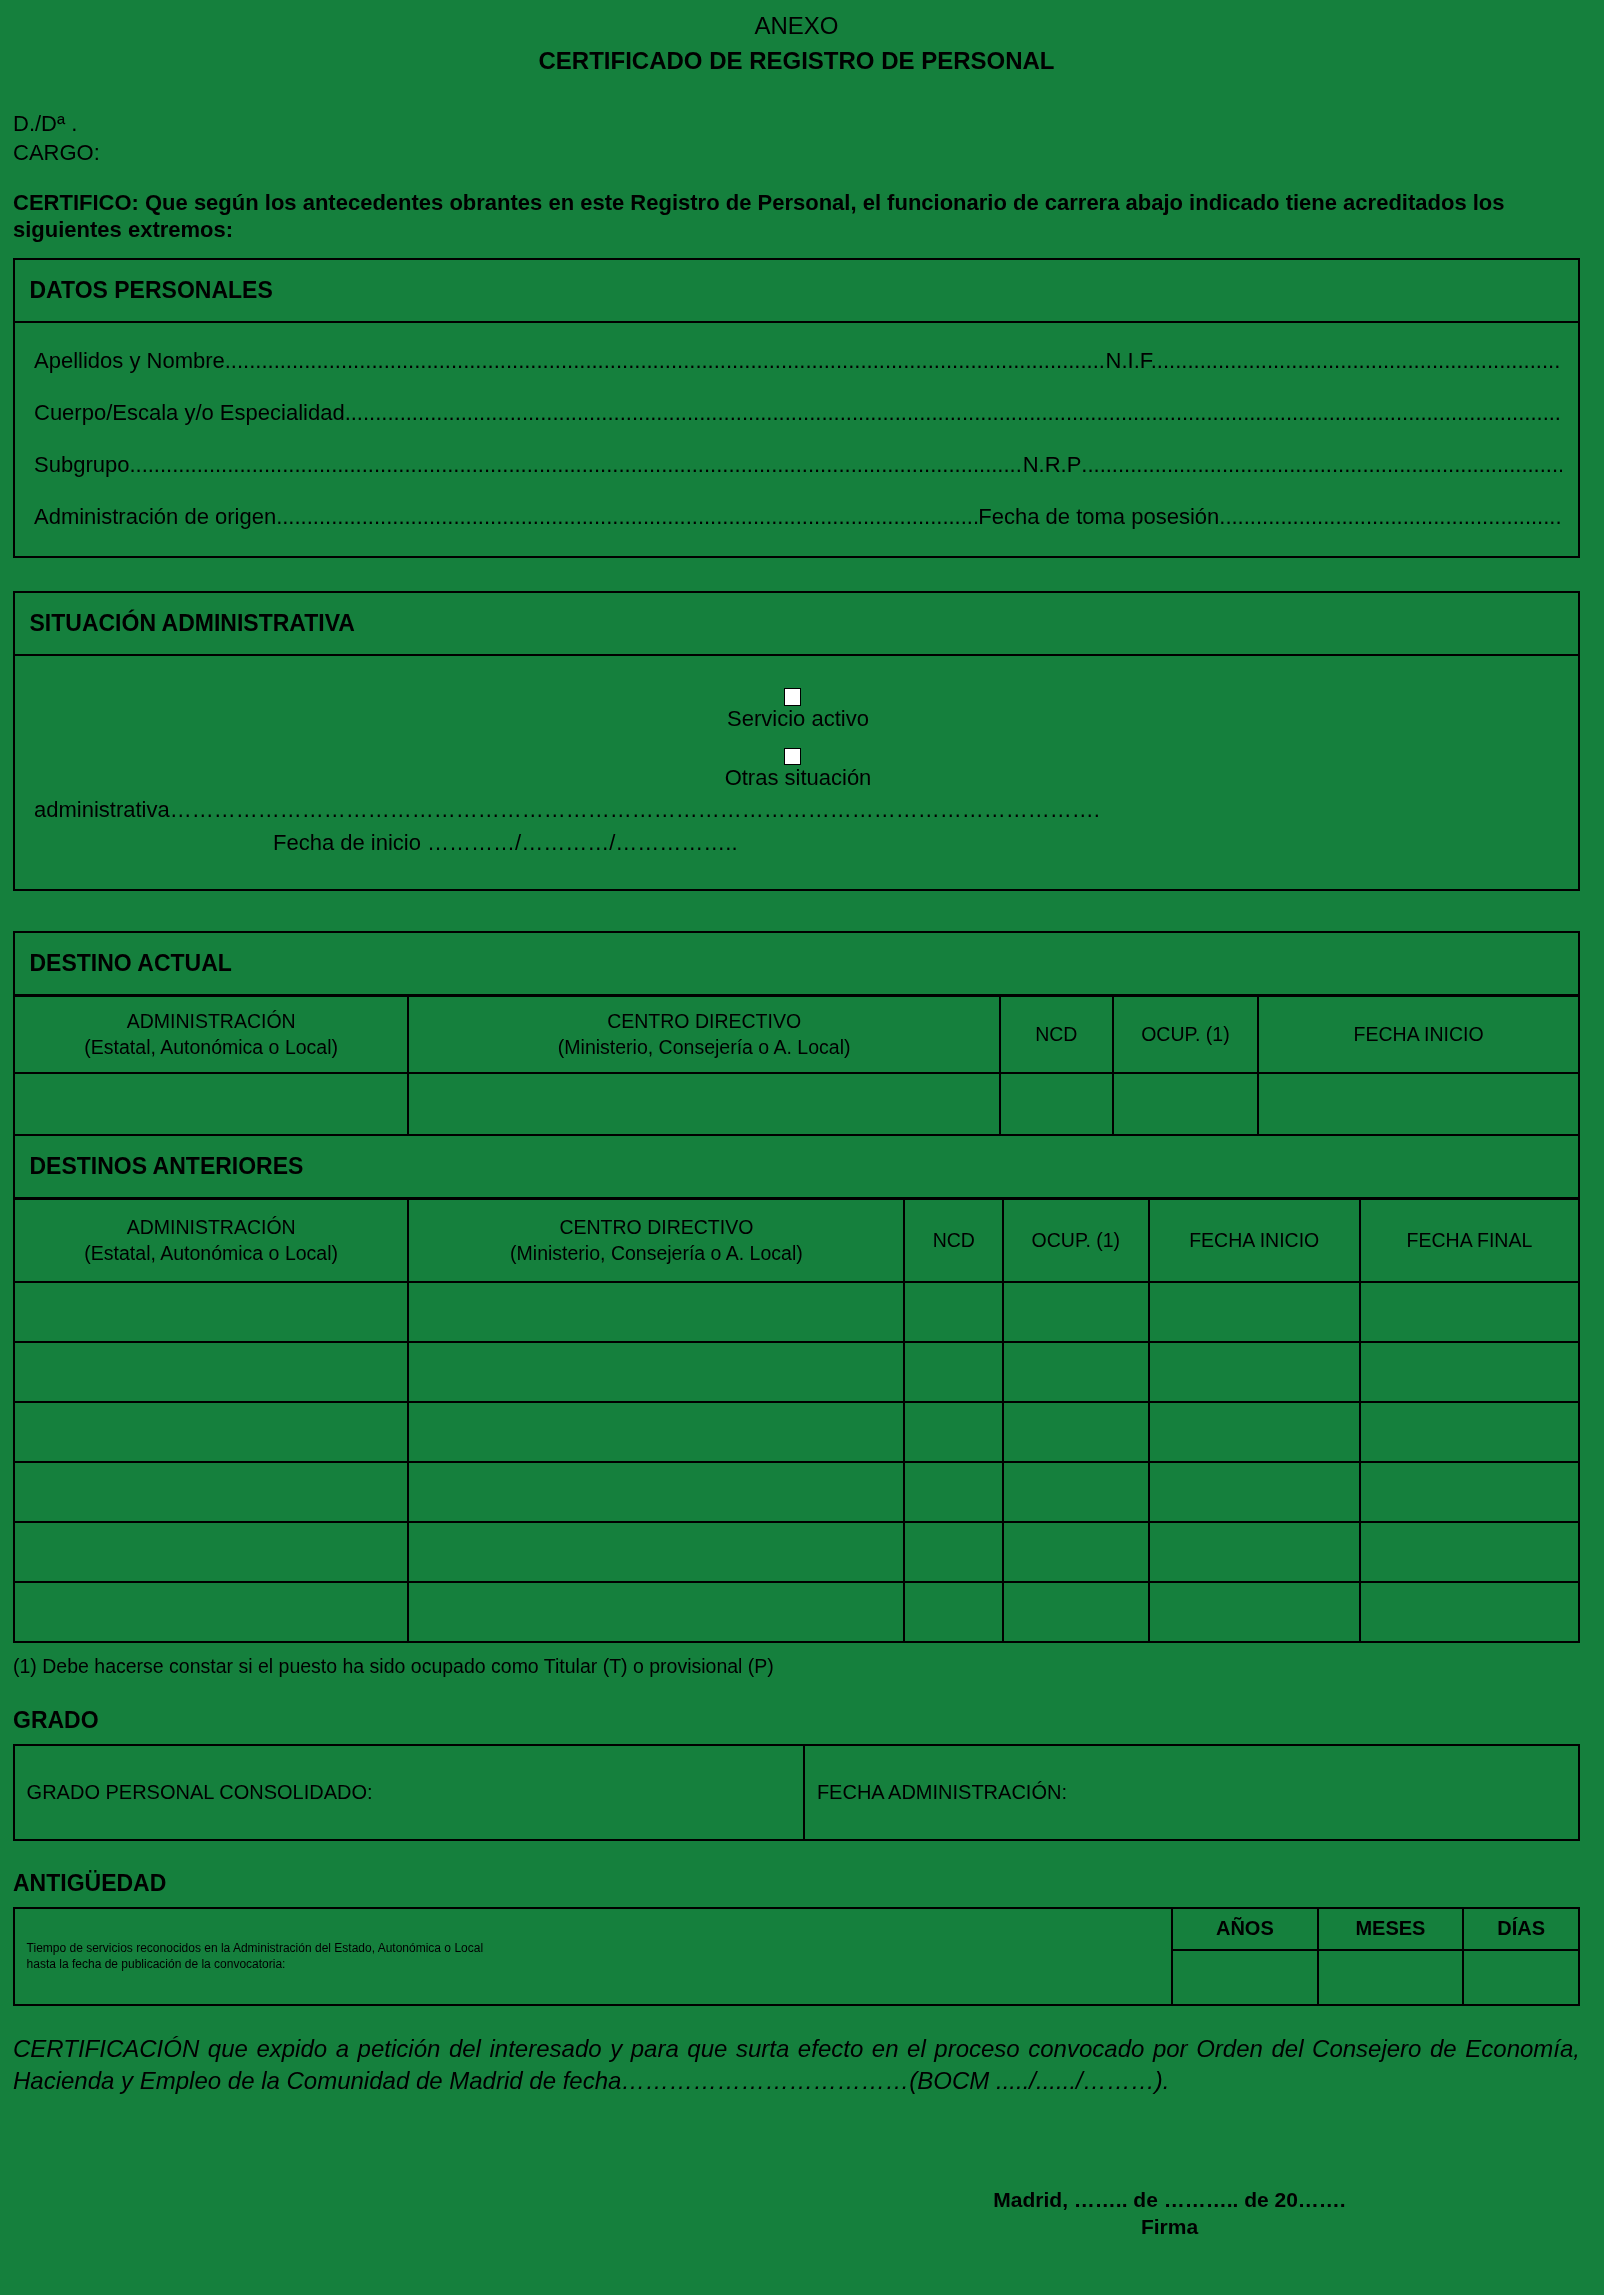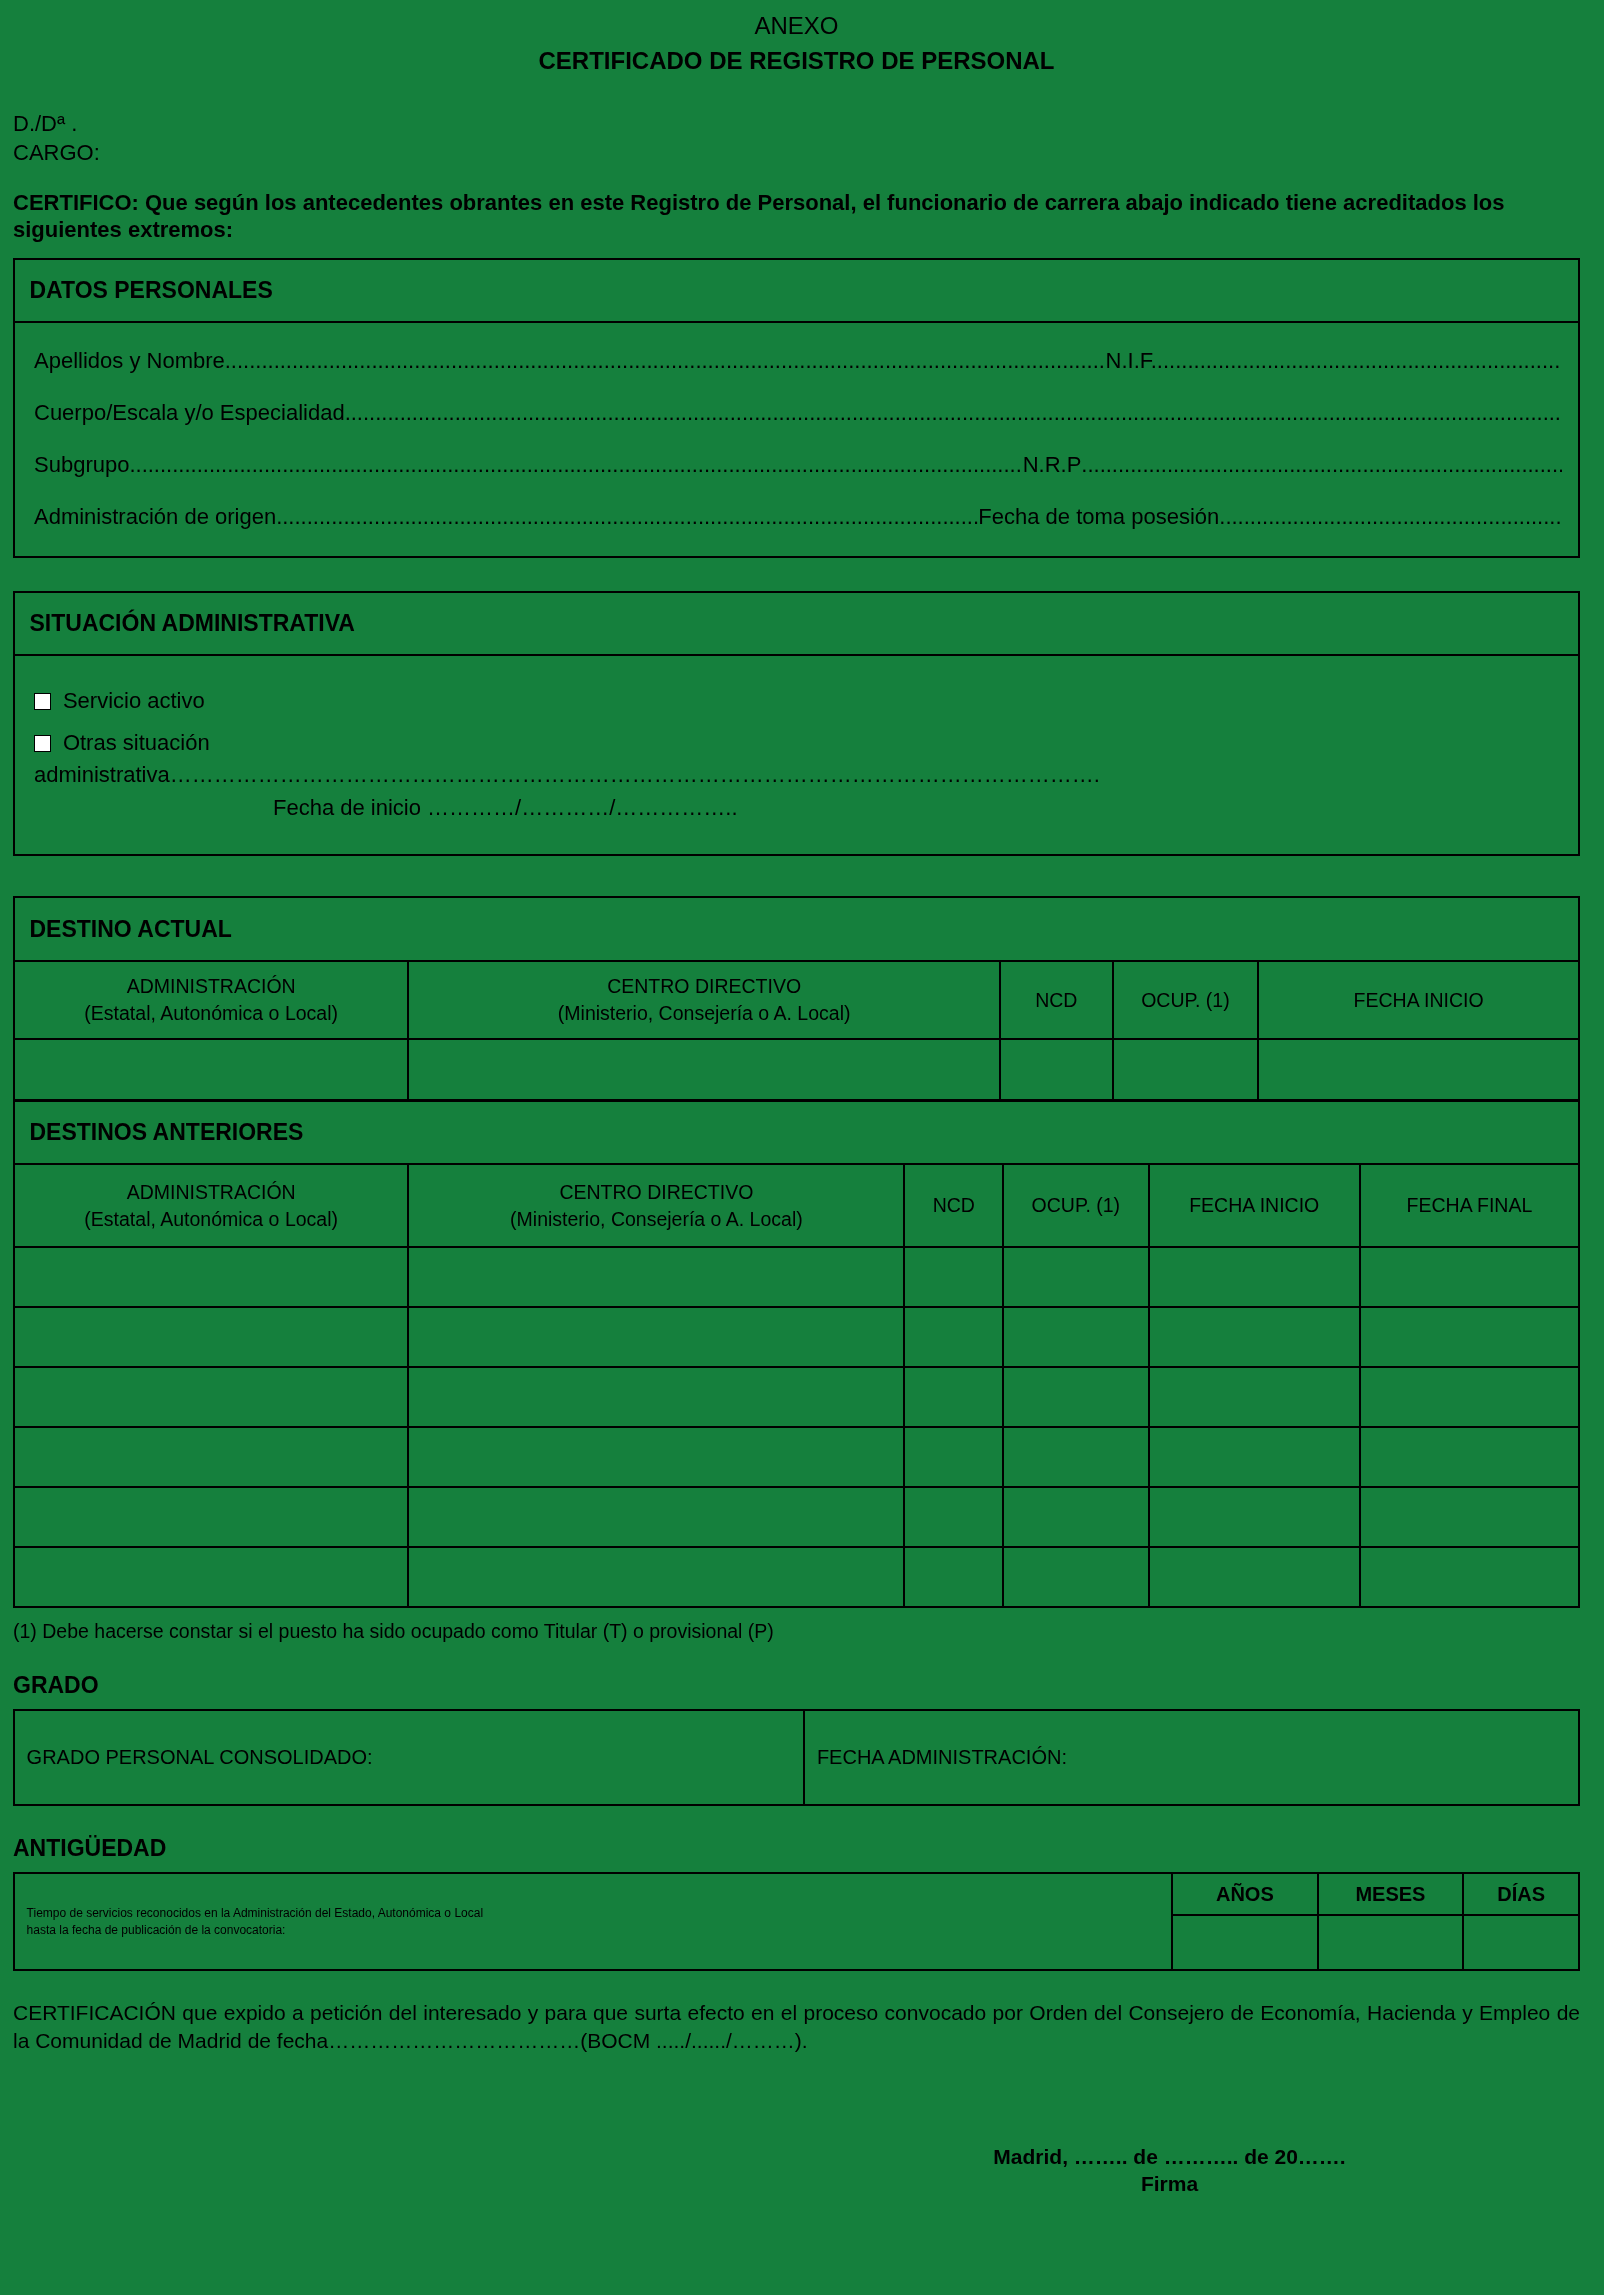--- a/index.html
+++ b/index.html
@@ -20,21 +20,21 @@
   .dotline { display: flex; align-items: flex-end; font-size: 22px; margin-top: 26px; white-space: nowrap; }
   .dotline.first { margin-top: 10px; }
   .lbl { flex: 0 0 auto; }
   .dots { flex-basis: 0; overflow: hidden; white-space: nowrap; }
   .d1a { flex-grow: 1225; } .d1b { flex-grow: 555; }
   .d2a { flex-grow: 1; }
   .d3a { flex-grow: 1245; } .d3b { flex-grow: 670; }
   .d4a { flex-grow: 840; }  .d4b { flex-grow: 410; }
 
   .sit-body { padding: 32px 16px 33px 19px; font-size: 22px; }
-  .opt-row { display: flex; align-items: center; }
+  .opt-row { display: flex; align-items: center; flex-direction: column; }
   .checkbox { width: 17.3px; height: 17.3px; border: 1.4px solid #000; margin-right: 11.6px; flex: 0 0 auto; background:#fff; }
   .opt2 { margin-top: 16px; }
   .opt2-line2 { margin-top: 5.8px; white-space: nowrap; overflow: hidden; }
   .fecha-inicio { margin-top: 7.2px; margin-left: 239px; }
 
   .bar { border: 2.2px solid #000; margin-top: 40px; font-size: 23px; font-weight: bold; padding: 17.3px 14.5px; }
   .bar.attached { margin-top: -2.2px; }
   table.grid { width: 100%; border-collapse: collapse; margin-top: -2.2px; table-layout: fixed; }
   table.grid th, table.grid td { border: 2.2px solid #000; }
   table.grid th { font-weight: normal; font-size: 19.5px; text-align: center; vertical-align: middle; padding: 11.6px 4.3px; line-height: 1.35; }
@@ -46,21 +46,21 @@
 
   .sec-heading { font-size: 23px; font-weight: bold; margin-top: 29px; }
   table.plain { width: 100%; border-collapse: collapse; table-layout: fixed; margin-top: 10px; }
   table.plain td, table.plain th { border: 2.2px solid #000; }
   table.grado td { font-size: 20px; height: 95px; vertical-align: middle; padding: 0 11.6px; text-align: left; }
 
   table.antiguedad th { font-weight: bold; font-size: 20px; text-align: center; vertical-align: middle; height: 42px; padding: 0 2.9px; }
   table.antiguedad td.ant-label { font-size: 12px; vertical-align: middle; padding: 5.8px 11.6px; line-height: 1.35; text-align: left; }
   table.antiguedad td.cell-empty { height: 55px; }
 
-  .certificacion { font-size: 21px; margin-top: 27.5px; line-height: 1.35; text-align: justify; }
+  .certificacion { font-size: 24px; margin-top: 27.5px; line-height: 1.35; text-align: justify; font-style: italic; }
 
   .footer { margin-top: 88px; margin-left: 947px; width: 419px; text-align: center; font-size: 21px; font-weight: bold; line-height: 1.3; }
 </style>
 </head>
 <body>
 
 <div class="page">
 
   <div class="title">ANEXO</div>
   <div class="subtitle">CERTIFICADO DE REGISTRO DE PERSONAL</div>

